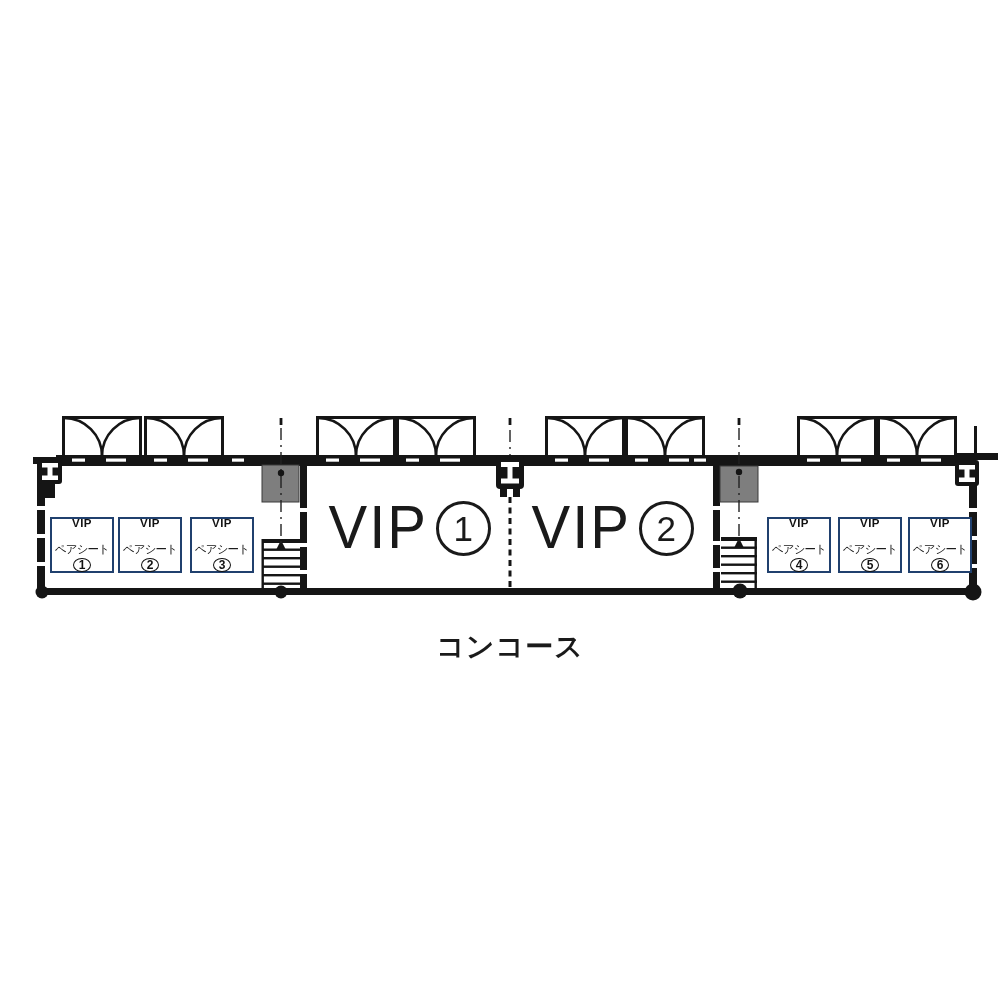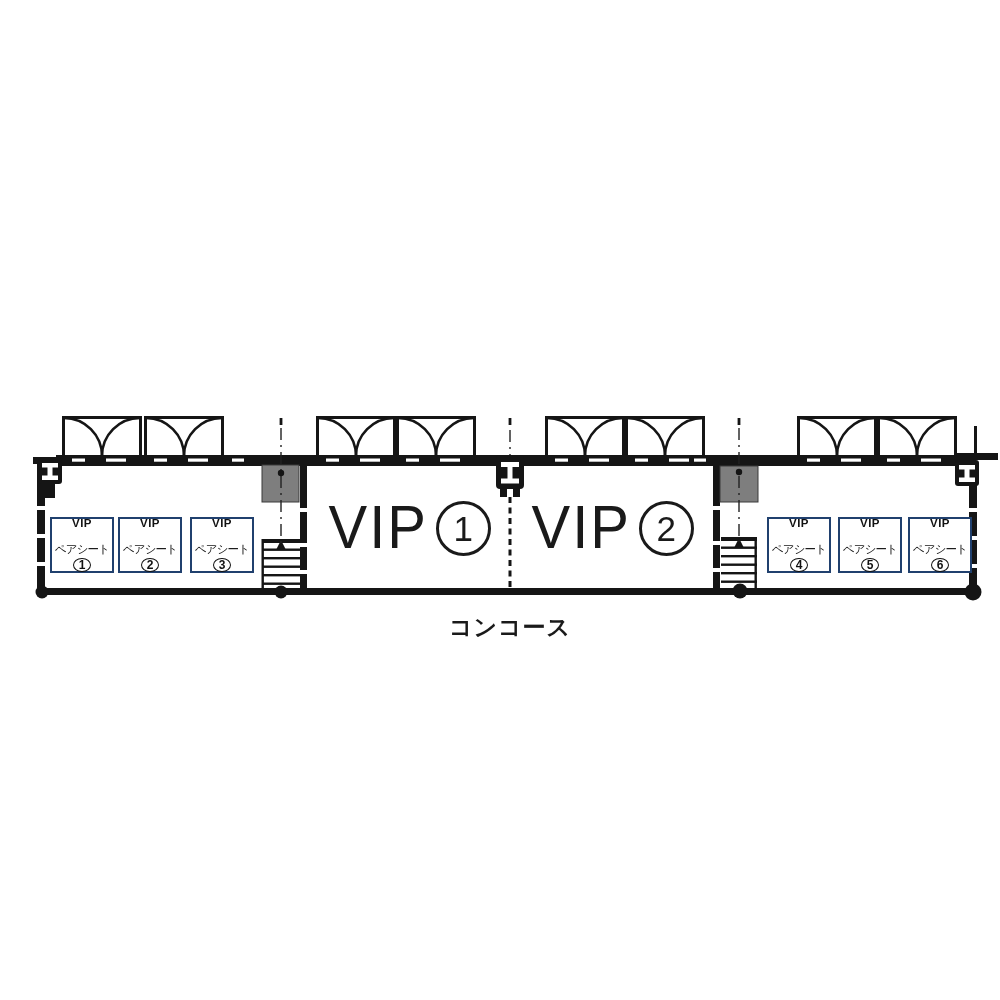--- a/index.html
+++ b/index.html
@@ -33,22 +33,22 @@
   }
   .seat-title   { font-size:11.5px; font-weight:700; letter-spacing:0.5px; }
   .seat-subtitle{ font-size:11.5px; font-weight:500; letter-spacing:-0.8px; margin-top:15px; white-space:nowrap; }
   .seat-circle  {
     width:18px; height:18px; box-sizing:border-box; border:1.6px solid #111; border-radius:50%;
     display:flex; align-items:center; justify-content:center;
     font-size:12px; font-weight:600; margin-top:2px;
   }
 
   .concourse-label {
-    position:absolute; left:410px; top:612px; width:200px; text-align:center;
-    font-size:23px; font-weight:600; letter-spacing:1px;
+    position:absolute; left:410px; top:628px; width:200px; text-align:center;
+    font-size:28px; font-weight:600; letter-spacing:1px;
   }
 </style>
 </head>
 <body>
 
 <div class="canvas">
 
   <svg class="plan-svg" width="1000" height="1000" viewBox="0 0 1000 1000">
     <defs>
       <g id="door" stroke="#151515" fill="none">

